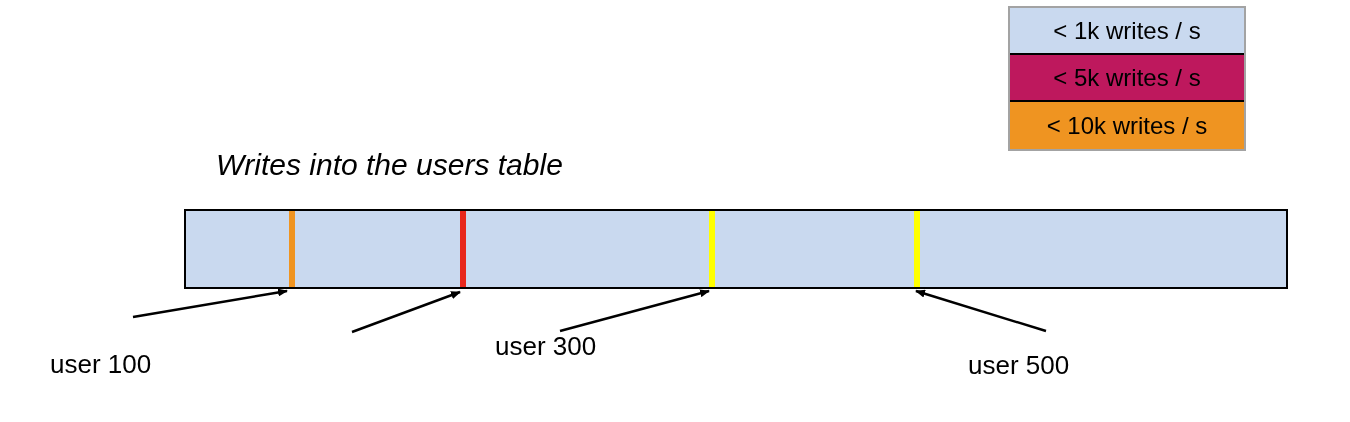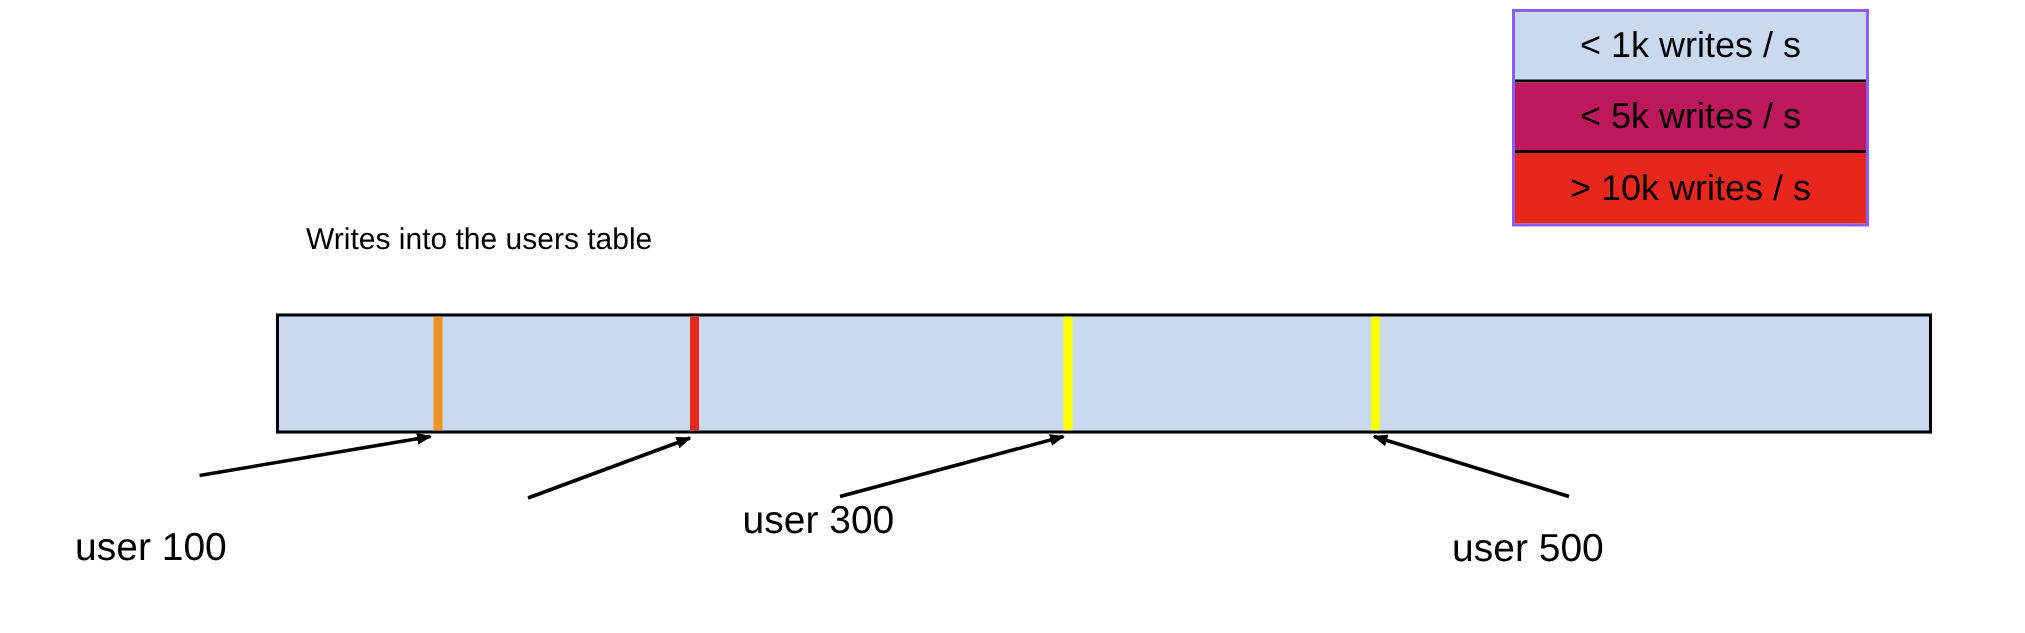--- a/index.html
+++ b/index.html
@@ -18,21 +18,21 @@
     background: #ffffff;
     overflow: hidden;
   }
 
   
   .legend {
     position: absolute;
     left: 1008px;
     top: 6px;
     width: 238px;
-    border: 2px solid #8b5cf6;
+    border: 2px solid #a3a3a3;
     box-sizing: border-box;
   }
   .legend-row {
     height: 47px;
     box-sizing: border-box;
     display: flex;
     align-items: center;
     justify-content: center;
     border-bottom: 2px solid #000000;
     color: #000000;
@@ -40,26 +40,27 @@
     line-height: 1;
     white-space: nowrap;
   }
   .legend-row:last-child {
     border-bottom: none;
   }
 
   
   .chart-title {
     position: absolute;
-    left: 204px;
+    left: 216px;
     top: 150px;
-    font-size: 20px;
+    font-size: 30px;
     color: #000000;
     line-height: 1;
     white-space: nowrap;
+    font-style: italic;
   }
 
   
   .bar {
     position: absolute;
     left: 184px;
     top: 209px;
     width: 1104px;
     height: 80px;
     box-sizing: border-box;
@@ -98,22 +99,22 @@
 
 <div id="stage">
 
   <div class="legend">
     <div class="legend-row" style="background:#c9d9ef;">
       <span>&lt; 1k writes / s</span>
     </div>
     <div class="legend-row" style="background:#be185d;">
       <span>&lt; 5k writes / s</span>
     </div>
-    <div class="legend-row" style="background:#e8271c;">
-      <span>&gt; 10k writes / s</span>
+    <div class="legend-row" style="background:#ef9421;">
+      <span>&lt; 10k writes / s</span>
     </div>
   </div>
 
   <div class="chart-title">Writes into the users table</div>
 
   <div class="bar">
     <div class="stripe" style="left:103px; background:#ef9421;"></div>
     <div class="stripe" style="left:274px; background:#e8271c;"></div>
     <div class="stripe" style="left:523px; background:#ffff00;"></div>
     <div class="stripe" style="left:728px; background:#ffff00;"></div>

